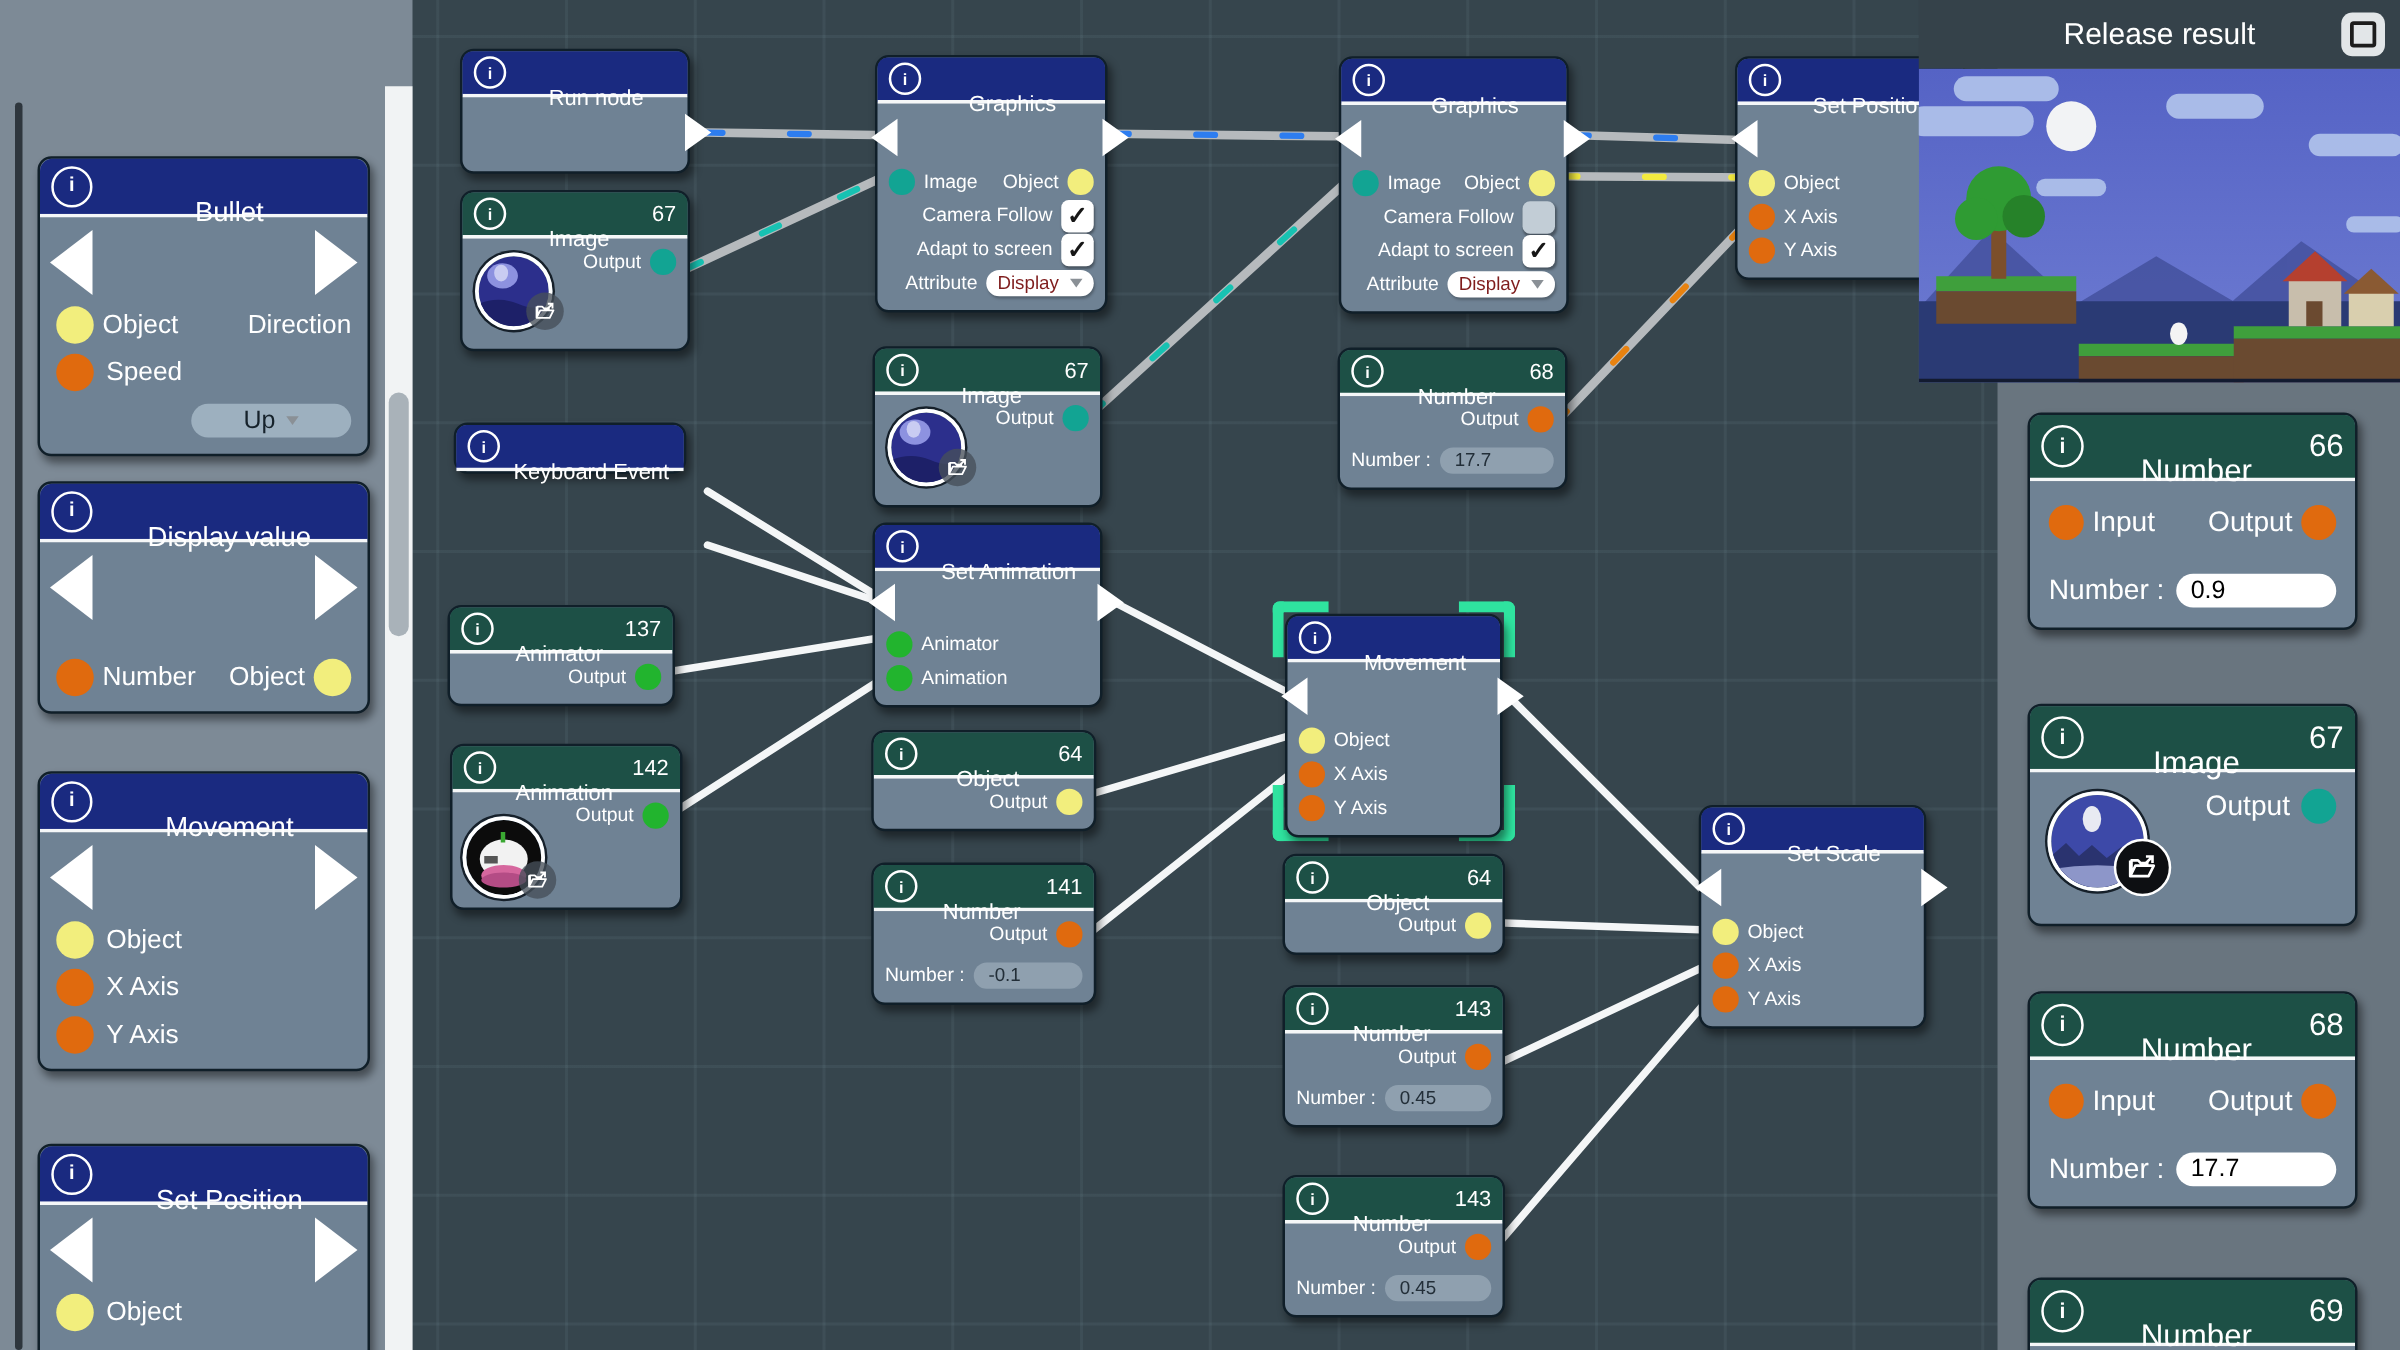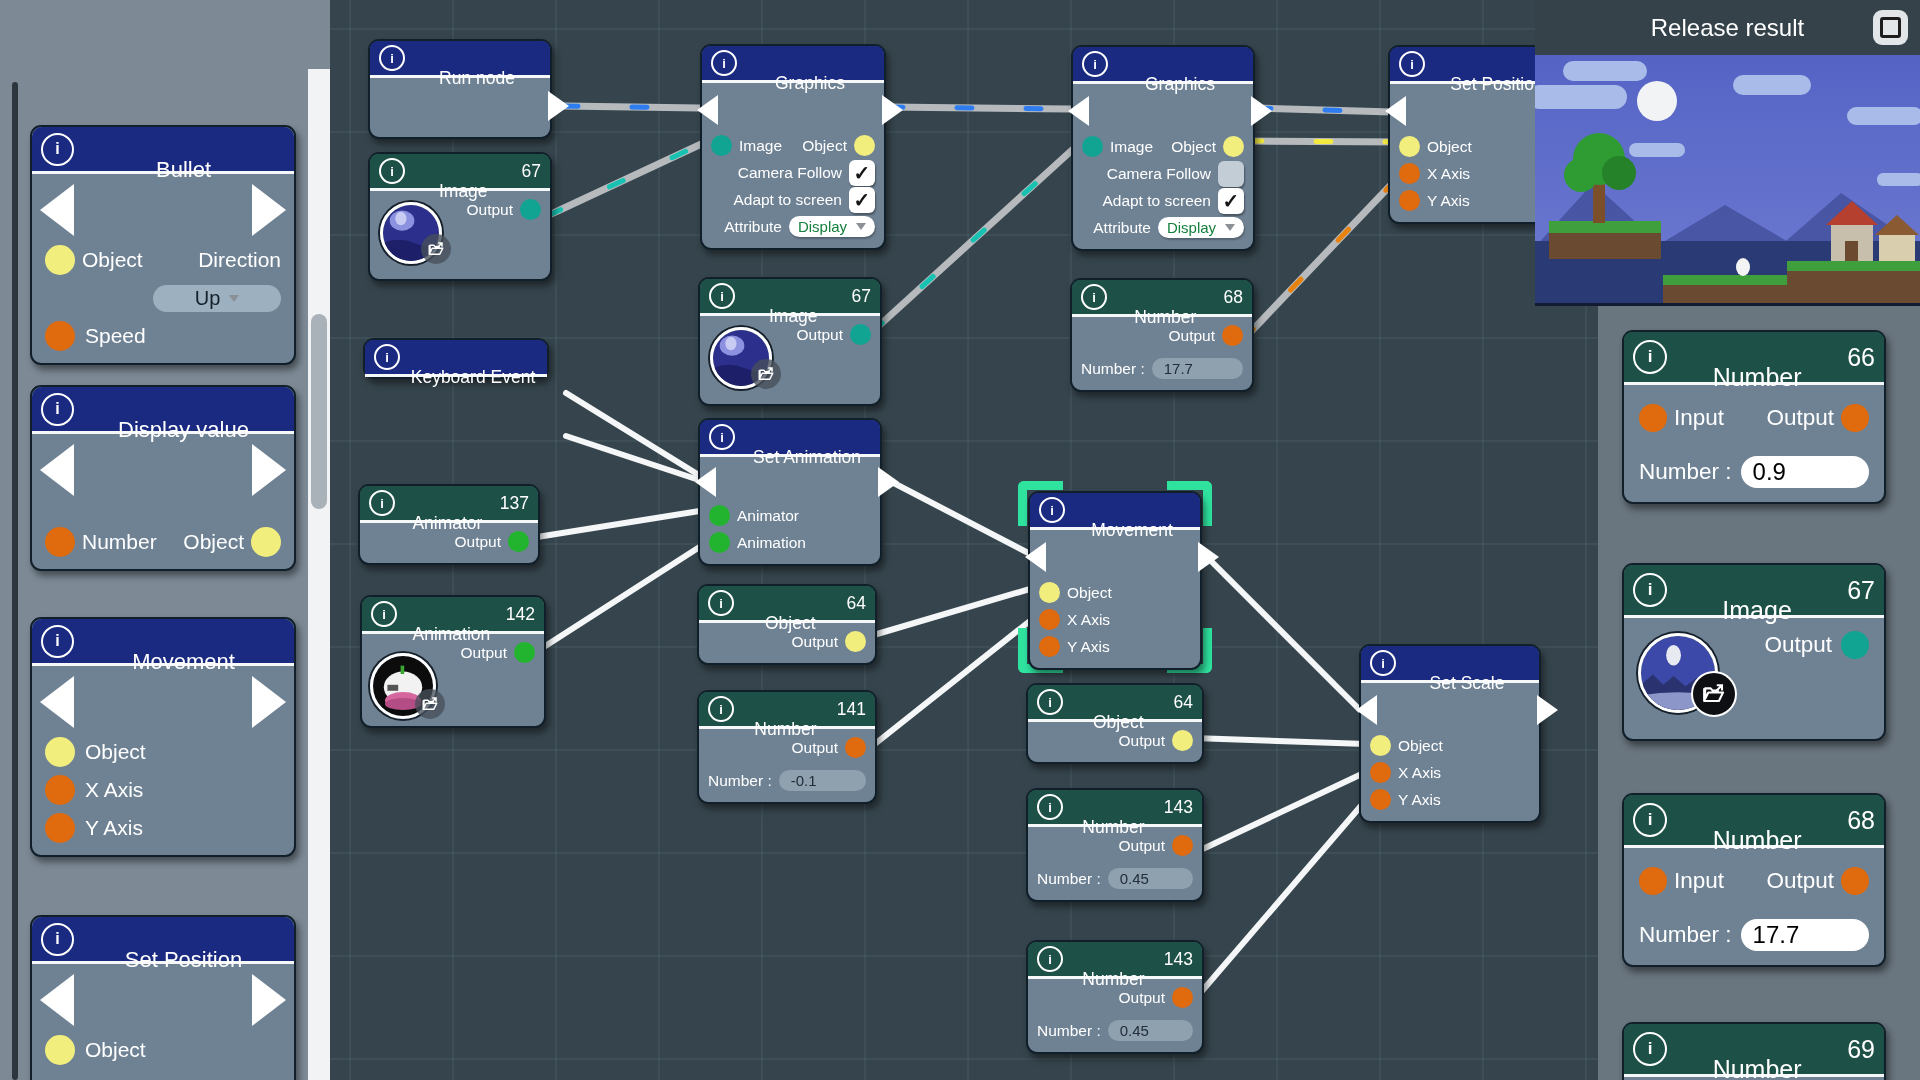--- a/index.html
+++ b/index.html
@@ -28,21 +28,21 @@
   .row.ports2{justify-content:space-between;}
   .pgroup{display:flex;align-items:center;gap:7px;}
   .row.check,.row.select,.row.selectplain{justify-content:flex-end;padding-left:23px;}
   .dot{border-radius:50%;flex:0 0 auto;}
   .arr{position:absolute;width:0;height:0;border-style:solid;top:50%;transform:translateY(-50%);}
   .arrowrow .arr.r,.arrowrow .arr.l{top:50%;}
   .checkbox{background:#fff;border-radius:6px;display:flex;align-items:center;justify-content:center;
             color:#161616;font-weight:bold;box-shadow:1px 2px 2px rgba(0,0,0,.35);}
   .checkbox.off{background:#c2cdd6;color:transparent;}
   .pill{background:#fff;border-radius:16px;display:flex;align-items:center;justify-content:center;
-        gap:9px;color:#15803d;padding:2px 12px;box-shadow:1px 2px 2px rgba(0,0,0,.25);}
+        gap:9px;color:#7f1d1d;padding:2px 12px;box-shadow:1px 2px 2px rgba(0,0,0,.25);}
   .pill.gray{background:#9db0bf;box-shadow:none;color:#16222b;}
   .chev{width:0;height:0;border:5px solid transparent;border-top:7px solid #8a9096;margin-top:5px;}
   .fieldpill{background:#8fa0af;border-radius:13px;color:#222e38;padding:2px 12px;flex:1;
              white-space:nowrap;overflow:hidden;}
   .fieldpill.white{background:#fff;color:#000;border-radius:17px;}
   .keylabel{font-size:15px;padding:0 11px;}
 
   
   .sz-c .hdr{height:37px;font-size:17.5px;}
   .sz-c .info{width:22px;height:22px;font-size:13px;}
@@ -61,21 +61,21 @@
   .sz-s .dot{width:30px;height:30px;}
   .sz-s .pill{font-size:20px;min-width:104px;}
   .sz-s .arr.r{border-width:26px 0 26px 34px;border-color:transparent transparent transparent #fff;right:8px;}
   .sz-s .arr.l{border-width:26px 34px 26px 0;border-color:transparent #fff transparent transparent;left:8px;}
 
   
   .sz-p .hdr{height:53px;font-size:25px;}
   .sz-p .info{width:30px;height:30px;font-size:17px;}
   .sz-p .row{min-height:44px;font-size:22.5px;padding:0 15px;gap:9px;}
   .sz-p .dot{width:28px;height:28px;}
-  .sz-p .fieldpill{font-size:24px;}
+  .sz-p .fieldpill{font-size:20px;}
 
   .thumb{position:absolute;border-radius:50%;border:3px solid #fff;box-shadow:0 0 0 2px #16202a;overflow:hidden;}
   .ficon{position:absolute;border-radius:50%;display:flex;align-items:center;justify-content:center;}
   .ficon.gray{background:rgba(70,80,90,.78);}
   .ficon.dark{background:#0d0f12;border:2px solid #fff;}
 
   .selbox{position:absolute;z-index:8;}
   .selbox span{position:absolute;width:36px;height:36px;border:0 solid #2fe39f;}
   .selbox .tl{left:0;top:0;border-left-width:9px;border-top-width:9px;border-top-left-radius:6px;}
   .selbox .tr{right:0;top:0;border-right-width:9px;border-top-width:9px;border-top-right-radius:6px;}
@@ -538,29 +538,29 @@
           </div>
           <div class="row ports2">
             <span class="pgroup">
               <span class="dot" style="background: rgb(242, 238, 125);"></span>
               <span>Object</span>
             </span>
             <span class="pgroup">
               <span>Direction</span>
             </span>
           </div>
+          <div class="row in">
+            <span class="dot" style="background: rgb(224, 106, 14);"></span>
+            <span>Speed</span>
+          </div>
           <div class="row selectplain">
             <span class="pill gray">
               <span>Up</span>
               <span class="chev"></span>
             </span>
-          </div>
-          <div class="row in">
-            <span class="dot" style="background: rgb(224, 106, 14);"></span>
-            <span>Speed</span>
           </div>
         </div>
       </div>
       <div class="node sz-s" style="left: 30px; top: 385px; width: 266px; pointer-events: auto; z-index: 35;">
         <div class="hdr navy">
           <span class="info">i</span>
           <span class="title">Display value</span>
         </div>
         <div class="body">
           <div class="row arrowrow" style="min-height: 62px;">

